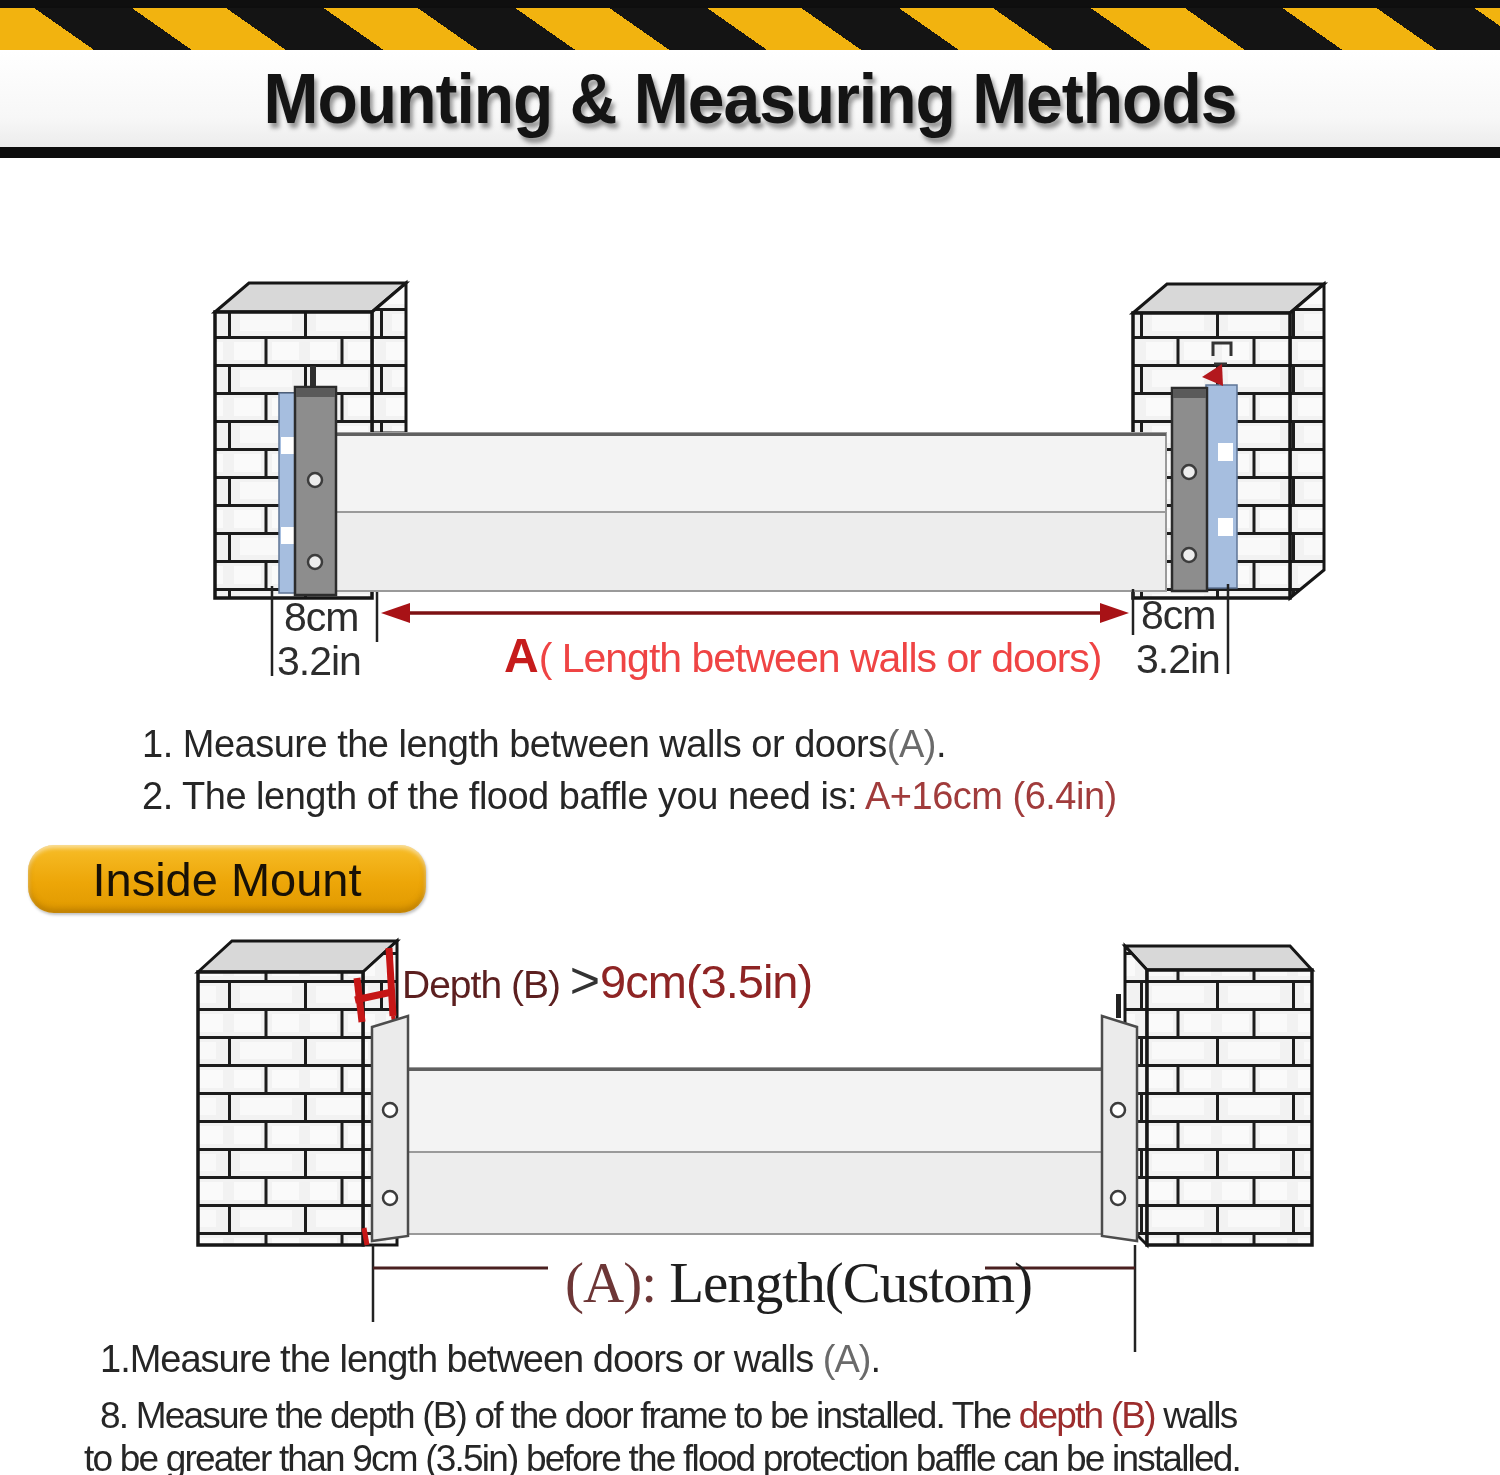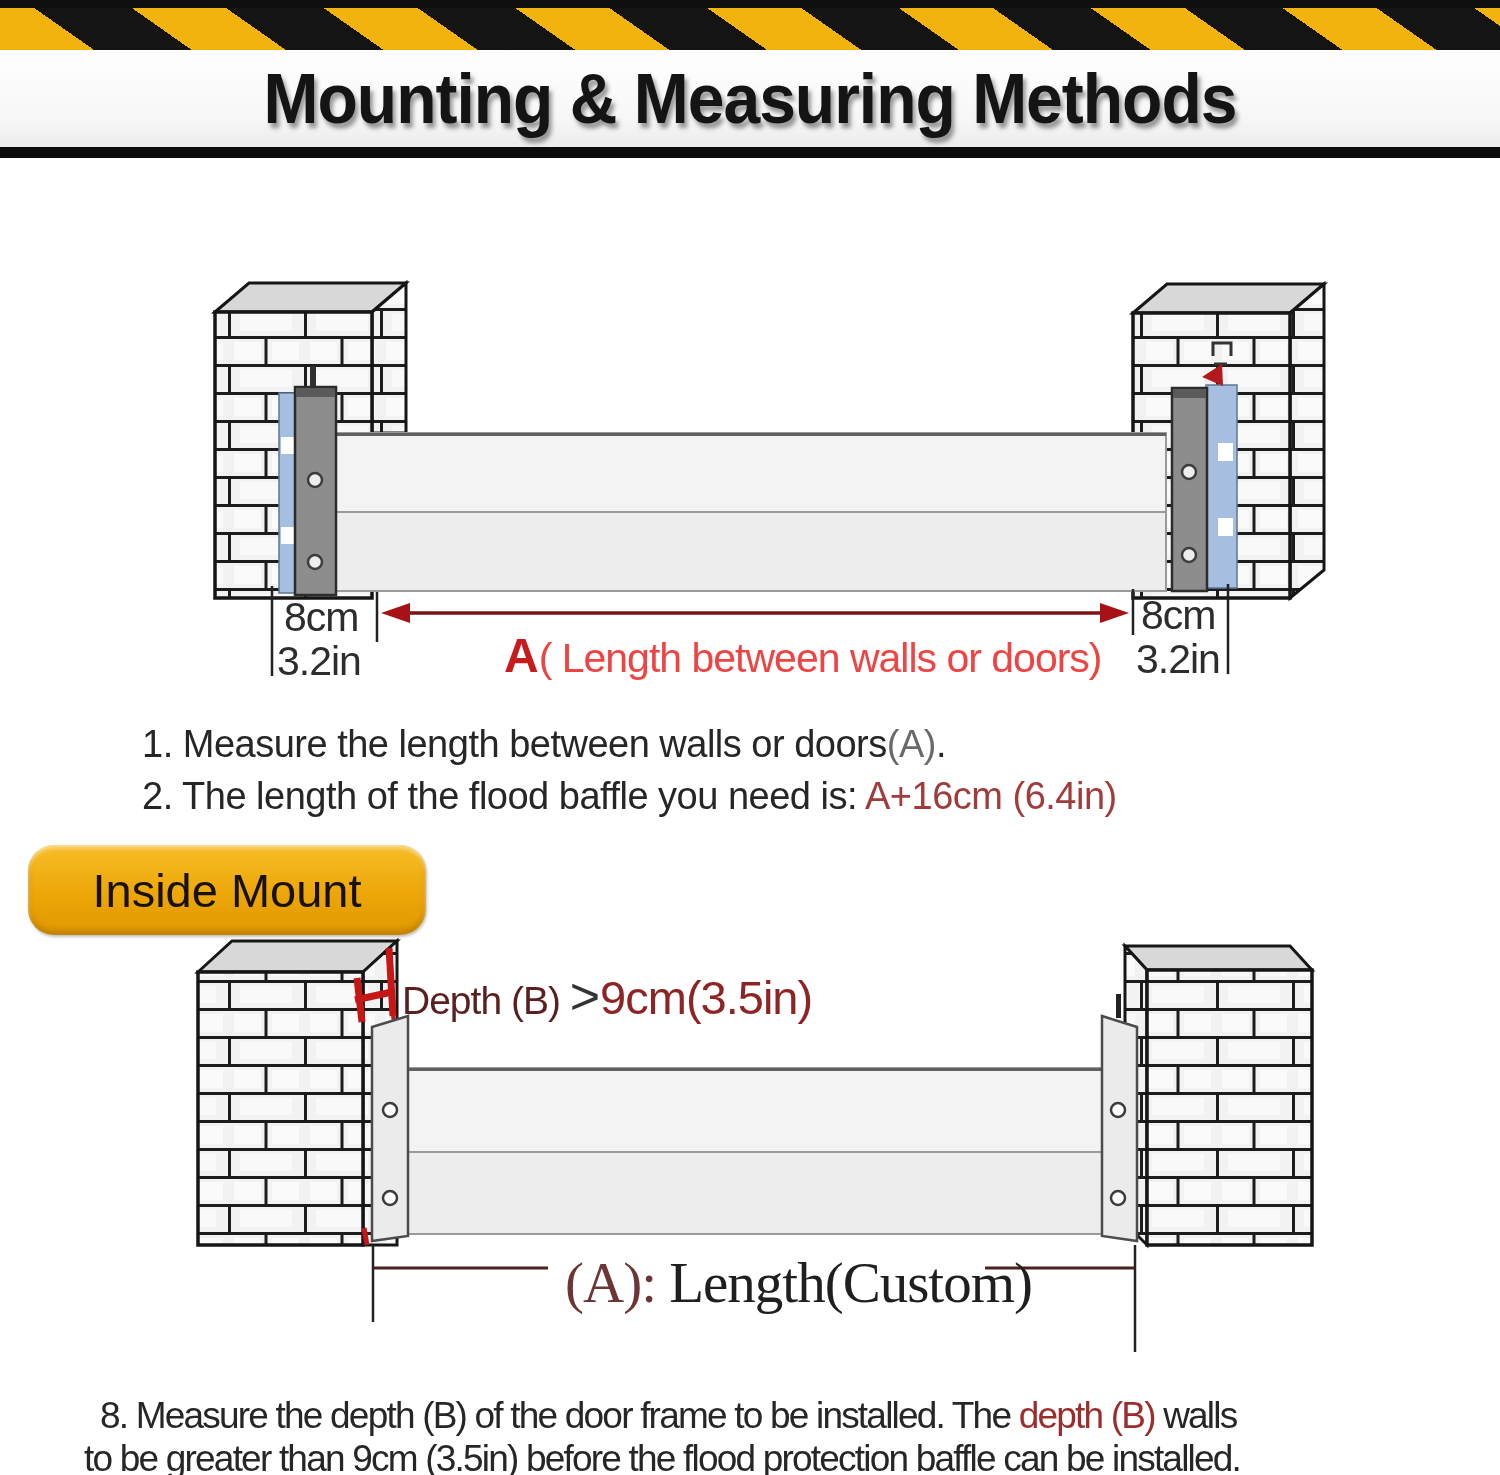--- a/index.html
+++ b/index.html
@@ -19,31 +19,31 @@
          transform:scaleY(1.06);text-shadow:3px 4px 4px rgba(70,70,70,.55);}
   .black-bar{left:0;top:147px;width:1500px;height:11px;background:#0c0c0c;}
 
   
   .badge{position:absolute;width:398px;border-radius:26px;
          background:linear-gradient(180deg,#f7bd28 0%,#eda608 55%,#e09900 100%);
          box-shadow:inset 0 3px 4px rgba(255,255,255,.55), inset 0 -4px 6px rgba(120,75,0,.35), 1px 2px 3px rgba(0,0,0,.25);
          display:flex;align-items:center;justify-content:center;
          font-size:47px;color:#181106;}
   .badge-outside{left:28px;top:188px;height:86px;}
-  .badge-inside{left:28px;top:845px;height:90px;text-align:center;}
+  .badge-inside{left:28px;top:845px;height:68px;text-align:center;}
 
   svg{position:absolute;left:0;top:0;}
 
   
   .dim{position:absolute;font-size:41px;color:#2d2d2d;letter-spacing:-1px;white-space:nowrap;}
   .span-label{position:absolute;left:504px;top:628px;white-space:nowrap;}
   .span-label .a-red{font-size:48px;font-weight:bold;color:#c61c1c;}
   .span-label .lbl{font-size:41px;color:#ef4444;letter-spacing:-1px;}
 
-  .depth-label{position:absolute;left:402px;top:950px;white-space:nowrap;margin-top:16px;}
+  .depth-label{position:absolute;left:402px;top:950px;white-space:nowrap;}
   .depth-label .d1{font-size:39px;color:#5c1f1f;letter-spacing:-1px;}
   .depth-label .d2{font-size:52px;color:#333333;}
   .depth-label .d3{font-size:47px;color:#8e2424;letter-spacing:-1px;}
 
   .length-label{position:absolute;left:565px;top:1250px;white-space:nowrap;font-size:57px;letter-spacing:-1px;font-family:Liberation Serif, serif;}
   .length-label .la{color:#6d3636;}
   .length-label .lt{color:#1f1f1f;}
 
   
   .steps-outside{position:absolute;left:142px;top:718px;font-size:38px;color:#262626;
@@ -206,18 +206,21 @@
   </div>
 
   <div class="depth-label">
     <span class="d1">Depth (B) </span><span class="d2">&gt;</span><span class="d3">9cm(3.5in)</span>
   </div>
 
   <div class="length-label">
     <span class="la">(A):</span><span class="lt"> Length(Custom)</span>
   </div>
 
+  <div class="steps-inside-1">
+    <span>1.Measure the length between doors or walls </span><span class="muted-a">(A)</span><span>.</span>
+  </div>
   <div class="steps-inside-2">
     <div><span>8. Measure the depth (B) of the door frame to be installed. The </span><span class="dk-red">depth (B)</span><span> walls</span></div>
     <div class="line2"><span>to be greater than 9cm (3.5in) before the flood protection baffle can be installed.</span></div>
   </div>
 
 </div>
 
 </body></html>

